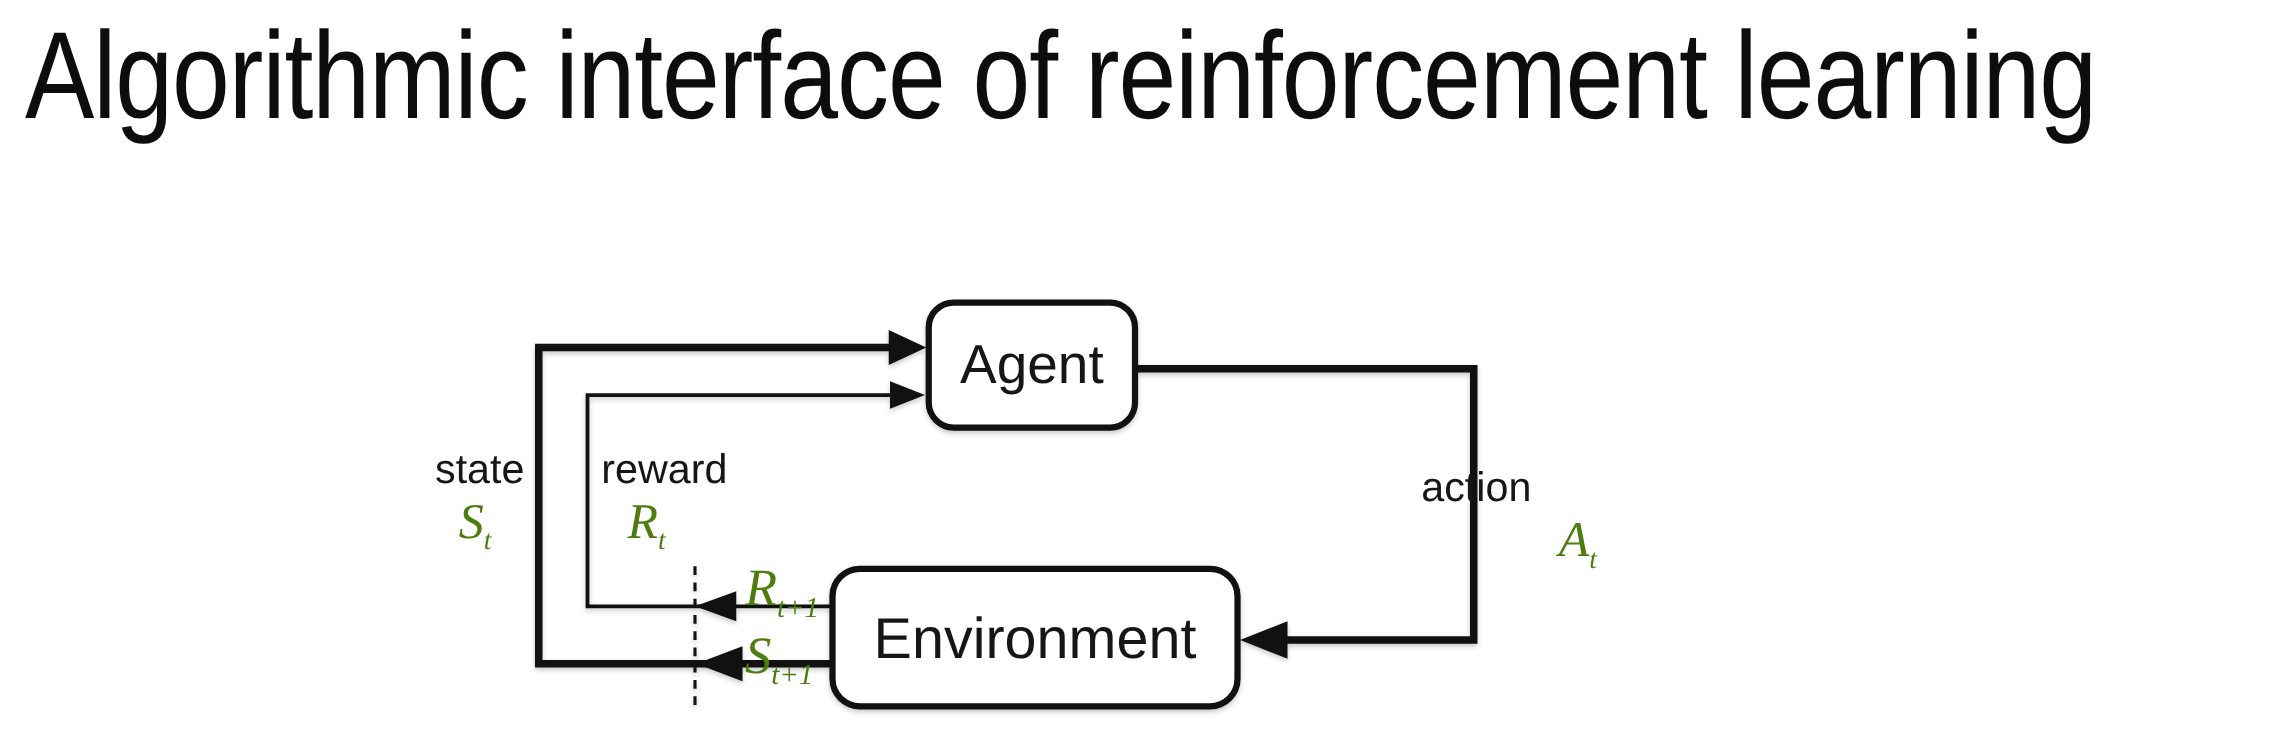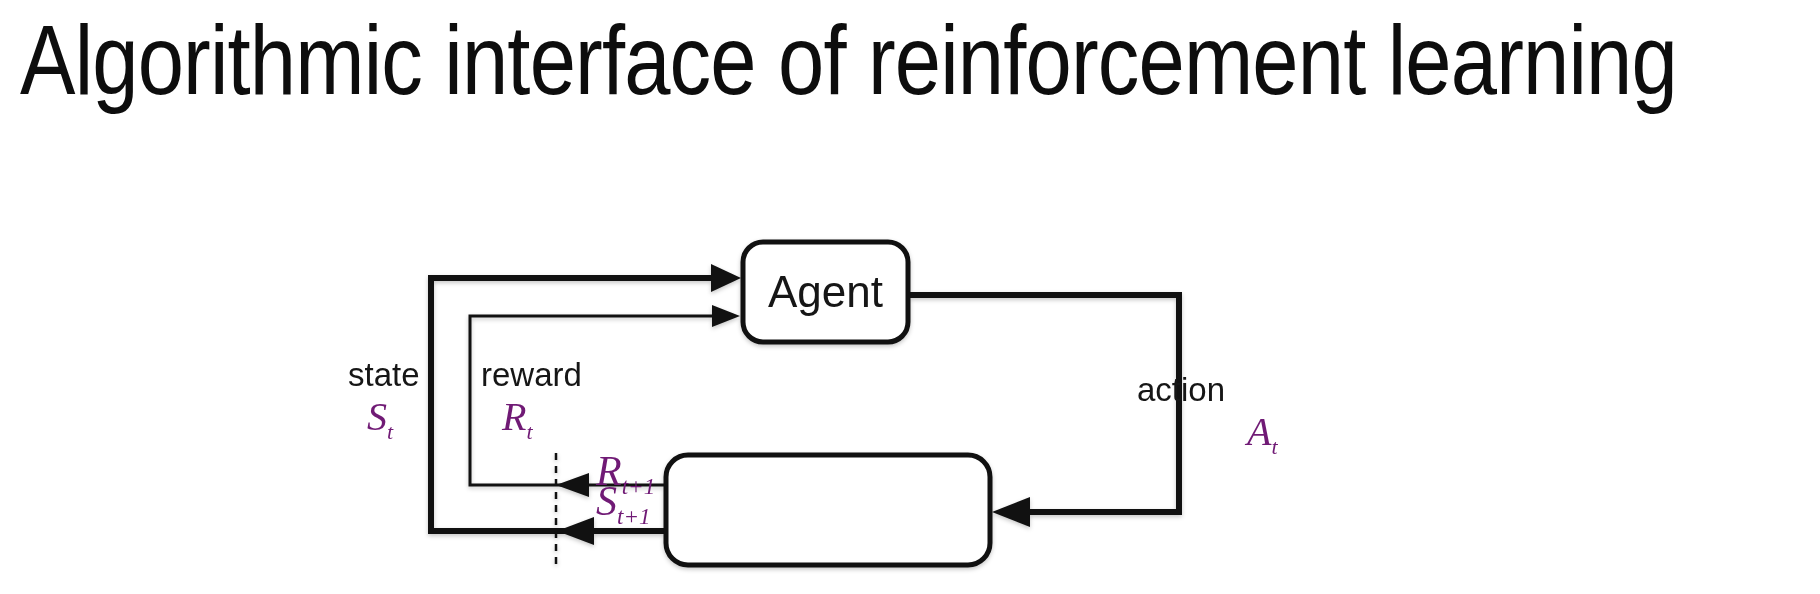--- a/index.html
+++ b/index.html
@@ -44,21 +44,21 @@
     font-size: 33px;
     line-height: 1;
     color: #161616;
   }
   .math {
     position: absolute;
     font-family: "Liberation Serif", serif;
     font-style: italic;
     font-size: 40px;
     line-height: 1;
-    color: #701a75;
+    color: #4d7c0f;
   }
   .math sub {
     font-size: 0.55em;
     font-style: italic;
     line-height: 0;
   }
   .math-small { font-size: 42px; }
 </style>
 </head>
 <body>
@@ -81,28 +81,29 @@
     <rect x="666" y="455" width="324" height="110" rx="22" fill="#ffffff" stroke="#111111" stroke-width="5"></rect>
 
     <polygon points="741,278 711,264 711,292" fill="#111111"></polygon>
     <polygon points="740,316 712,305 712,327" fill="#111111"></polygon>
     <polygon points="557,531 594,517 594,545" fill="#111111"></polygon>
     <polygon points="556,485 589,473 589,497" fill="#111111"></polygon>
     <polygon points="992,512 1030,497 1030,527" fill="#111111"></polygon>
   </svg>
 
   <div class="node-label" style="left:743px; top:242px; width:165px; height:100px;">Agent</div>
+  <div class="node-label" style="left:666px; top:455px; width:324px; height:110px; font-size:46px;">Environment</div>
 
   <div class="edge-word" style="left:348px; top:358px;">state</div>
   <div class="edge-word" style="left:481px; top:358px;">reward</div>
   <div class="edge-word" style="left:1137px; top:373px;">action</div>
 
   <div class="math" style="left:367px; top:397px;"><span>S</span><sub>t</sub></div>
 
   <div class="math" style="left:481px; top:397px;margin-left:21px;"><span>R</span><sub>t</sub></div>
 
   <div class="math" style="left:1247px; top:412px;"><span>A</span><sub>t</sub></div>
 
   <div class="math math-small" style="left:596px; top:450px;"><span>R</span><sub>t+1</sub></div>
 
-  <div class="math math-small" style="left:596px; top:480px;"><span>S</span><sub>t+1</sub></div>
+  <div class="math math-small" style="left:596px; top:504px;"><span>S</span><sub>t+1</sub></div>
 
 </div>
 
 </body></html>

